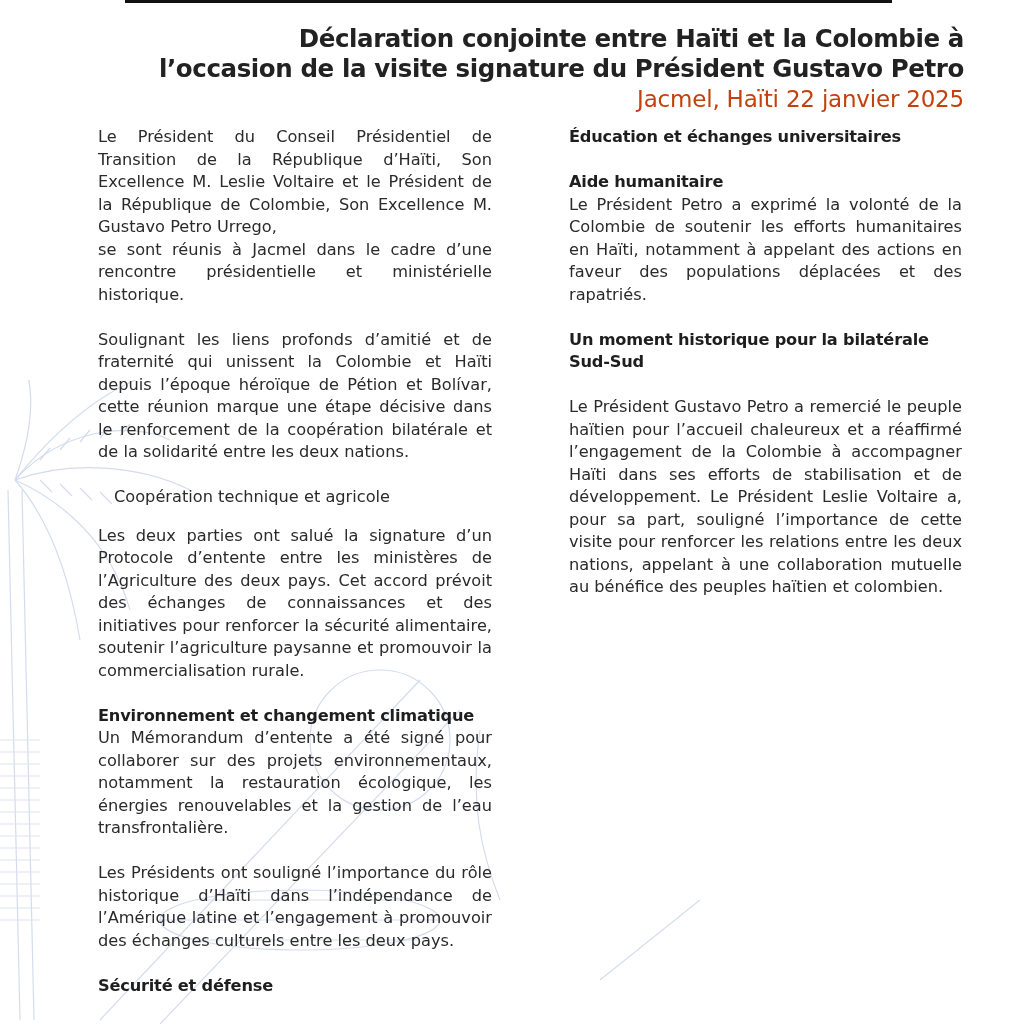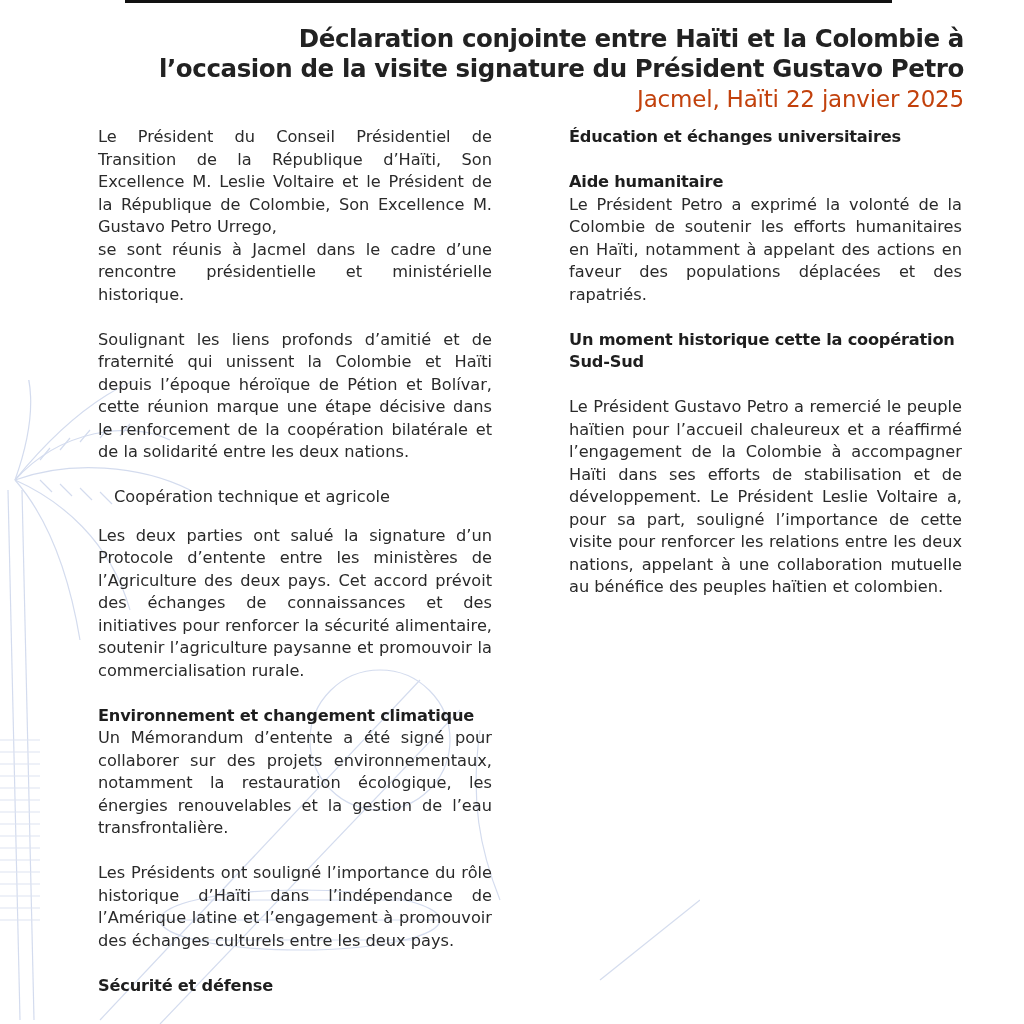--- a/index.html
+++ b/index.html
@@ -117,17 +117,17 @@
     <p class="section-heading">Éducation et échanges universitaires</p>
   </div>
 
 
   <div class="section">
     <p class="section-heading">Aide humanitaire</p>
     <p class="section-body">Le Président Petro a exprimé la volonté de la Colombie de soutenir les efforts humanitaires en Haïti, notamment à appelant des actions en faveur des populations déplacées et des rapatriés.</p>
   </div>
 
   <div class="section">
-    <p class="section-heading">Un moment historique cette la coopération Sud-Sud</p>
+    <p class="section-heading">Un moment historique pour la bilatérale Sud-Sud</p>
   </div>
 
   <p class="section-body">Le Président Gustavo Petro a remercié le peuple haïtien pour l’accueil chaleureux et a réaffirmé l’engagement de la Colombie à accompagner Haïti dans ses efforts de stabilisation et de développement. Le Président Leslie Voltaire a, pour sa part, souligné l’importance de cette visite pour renforcer les relations entre les deux nations, appelant à une collaboration mutuelle au bénéfice des peuples haïtien et colombien.</p>
 </div>
 
 </body></html>

